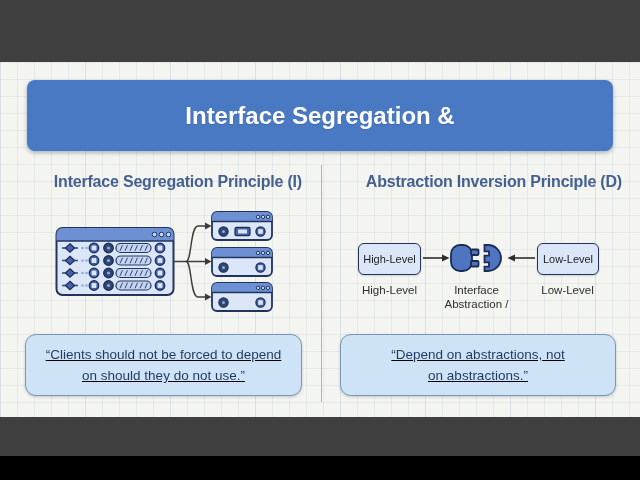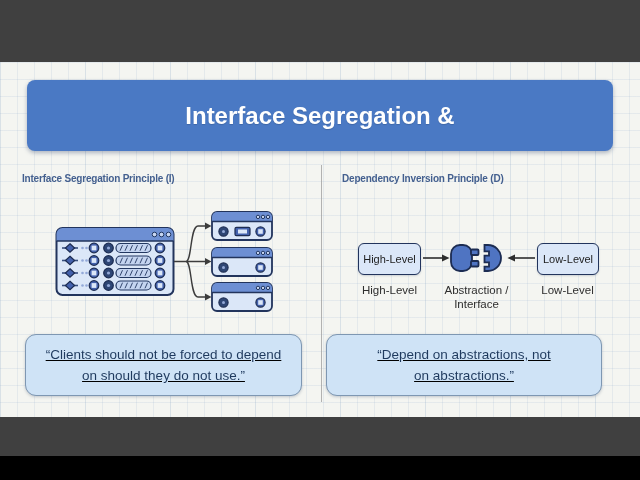--- a/index.html
+++ b/index.html
@@ -11,22 +11,22 @@
            linear-gradient(rgba(125,155,195,0.13) 1px, transparent 1px),
            linear-gradient(90deg, rgba(125,155,195,0.13) 1px, transparent 1px),
            linear-gradient(90deg, rgba(120,150,190,0.10) 1px, transparent 1px);
          background-size:17px 17px,17px 17px,85px 85px;}
   .banner{position:absolute;left:27px;top:18px;width:586px;height:71px;
           background:var(--banner_bg,#4a79c4);border-radius:8px;
           display:flex;flex-direction:column;align-items:center;justify-content:center;
           box-shadow:0 2px 4px rgba(40,60,100,0.35);}
   .banner-line{color:#fff;font-weight:bold;font-size:24px;line-height:31px;white-space:nowrap;
                text-shadow:0 1px 1px rgba(0,0,0,0.15);}
-  .heading{position:absolute;top:111px;width:280px;text-align:left;white-space:nowrap;
-           color:var(--heading_text,#44608f);font-weight:bold;font-size:10px;letter-spacing:-0.2px;}
+  .heading{position:absolute;top:111px;width:280px;text-align:right;white-space:nowrap;
+           color:var(--heading_text,#44608f);font-weight:bold;font-size:16px;letter-spacing:-0.2px;}
   .heading-left{left:22px;}
   .heading-right{left:342px;}
   .divider{position:absolute;left:321px;top:103px;width:1px;height:237px;background:#a6a6a6;opacity:.85;}
   .isp-diagram{position:absolute;left:55px;top:148px;}
   .dip-plug{position:absolute;left:421px;top:176px;}
   .lvl-box{position:absolute;top:181px;height:32px;background:var(--box_fill,#dbe7f8);
            border:1.6px solid var(--box_border,#22345c);border-radius:6px;box-sizing:border-box;
            display:flex;align-items:center;justify-content:center;
            font-size:11px;color:#1c1c1c;font-weight:500;box-shadow:0 1px 2px rgba(40,60,90,.2);}
   .hl-box{left:358px;width:63px;}
@@ -34,21 +34,21 @@
   .dlabel{position:absolute;top:221px;text-align:center;font-size:11.5px;line-height:14px;
           color:var(--label_text,#2e2e2e);font-weight:500;}
   .dlabel-high{left:352px;width:75px;}
   .dlabel-abs{left:429px;width:95px;}
   .dlabel-low{left:530px;width:75px;}
   .quote{position:absolute;top:272px;height:62px;background:var(--quote_fill,#cfe3f6);
          border:1.5px solid var(--quote_border,#7e97b2);border-radius:11px;box-sizing:border-box;
          display:flex;flex-direction:column;align-items:center;justify-content:center;
          box-shadow:0 1px 3px rgba(40,60,90,.25);text-decoration:underline;}
   .quote-left{left:25px;width:277px;}
-  .quote-right{left:326px;width:276px;}
+  .quote-right{left:340px;width:276px;}
   .quote span{display:block;white-space:nowrap;font-size:13.5px;line-height:21px;
               color:var(--quote_text,#1f3a5e);font-weight:500;text-align:center;}
   
   .bx{fill:var(--box_fill,#dbe7f8);stroke:var(--box_border,#22345c);stroke-width:2;}
   .bx2{fill:var(--box_fill,#dbe7f8);stroke:var(--box_border,#22345c);stroke-width:1.8;}
   .tb{fill:var(--titlebar,#6d8fd3);}
   .edge{stroke:var(--box_border,#22345c);stroke-width:1.5;}
   .dot{fill:#c9d7f2;stroke:#223760;stroke-width:1;}
   .icf{fill:var(--icon_blue,#4462ad);stroke:#1c2c52;stroke-width:1.2;}
   .icd{fill:#2e4675;stroke:#1c2c52;stroke-width:1.2;}
@@ -67,21 +67,21 @@
 <body>
 
 <div class="stage">
   <div class="frame">
 
     <div class="banner">
       <div class="banner-line">Interface Segregation &amp;</div>
     </div>
 
     <div class="heading heading-left">Interface Segregation Principle (I)</div>
-    <div class="heading heading-right">Dependency Inversion Principle (D)</div>
+    <div class="heading heading-right">Abstraction Inversion Principle (D)</div>
     <div class="divider"></div>
 
     <svg class="isp-diagram" width="220" height="104" viewBox="0 0 220 104">
       <g>
         <rect class="bx" x="1.5" y="18" width="117" height="67" rx="6"></rect>
         <path class="tb" d="M1.5,31 L1.5,24 A6,6 0 0 1 7.5,18 L112.5,18 A6,6 0 0 1 118.5,24 L118.5,31 Z"></path>
         <line class="edge" x1="1.5" y1="31" x2="118.5" y2="31"></line>
         <g>
           <circle class="dot" cx="99.5" cy="24.5" r="2.3"></circle>
           <circle class="dot" cx="106.5" cy="24.5" r="2.3"></circle>
@@ -204,22 +204,22 @@
         <path class="arh" d="M94,16.4 L86.5,20 L94,23.6 Z"></path>
         <line class="arr" x1="94" y1="20" x2="114" y2="20"></line>
       </g>
     </svg>
     <div class="lvl-box ll-box">
       <span>Low-Level</span>
     </div>
 
     <div class="dlabel dlabel-high">High-Level</div>
     <div class="dlabel dlabel-abs">
+      <div>Interface</div>
       <div>Abstraction /</div>
-      <div>Interface</div>
     </div>
     <div class="dlabel dlabel-low">Low-Level</div>
 
     <div class="quote quote-left">
       <span>“Clients should not be forced to depend</span>
       <span>on should they do not use.”</span>
     </div>
     <div class="quote quote-right">
       <span>“Depend on abstractions, not</span>
       <span>on abstractions.”</span>

